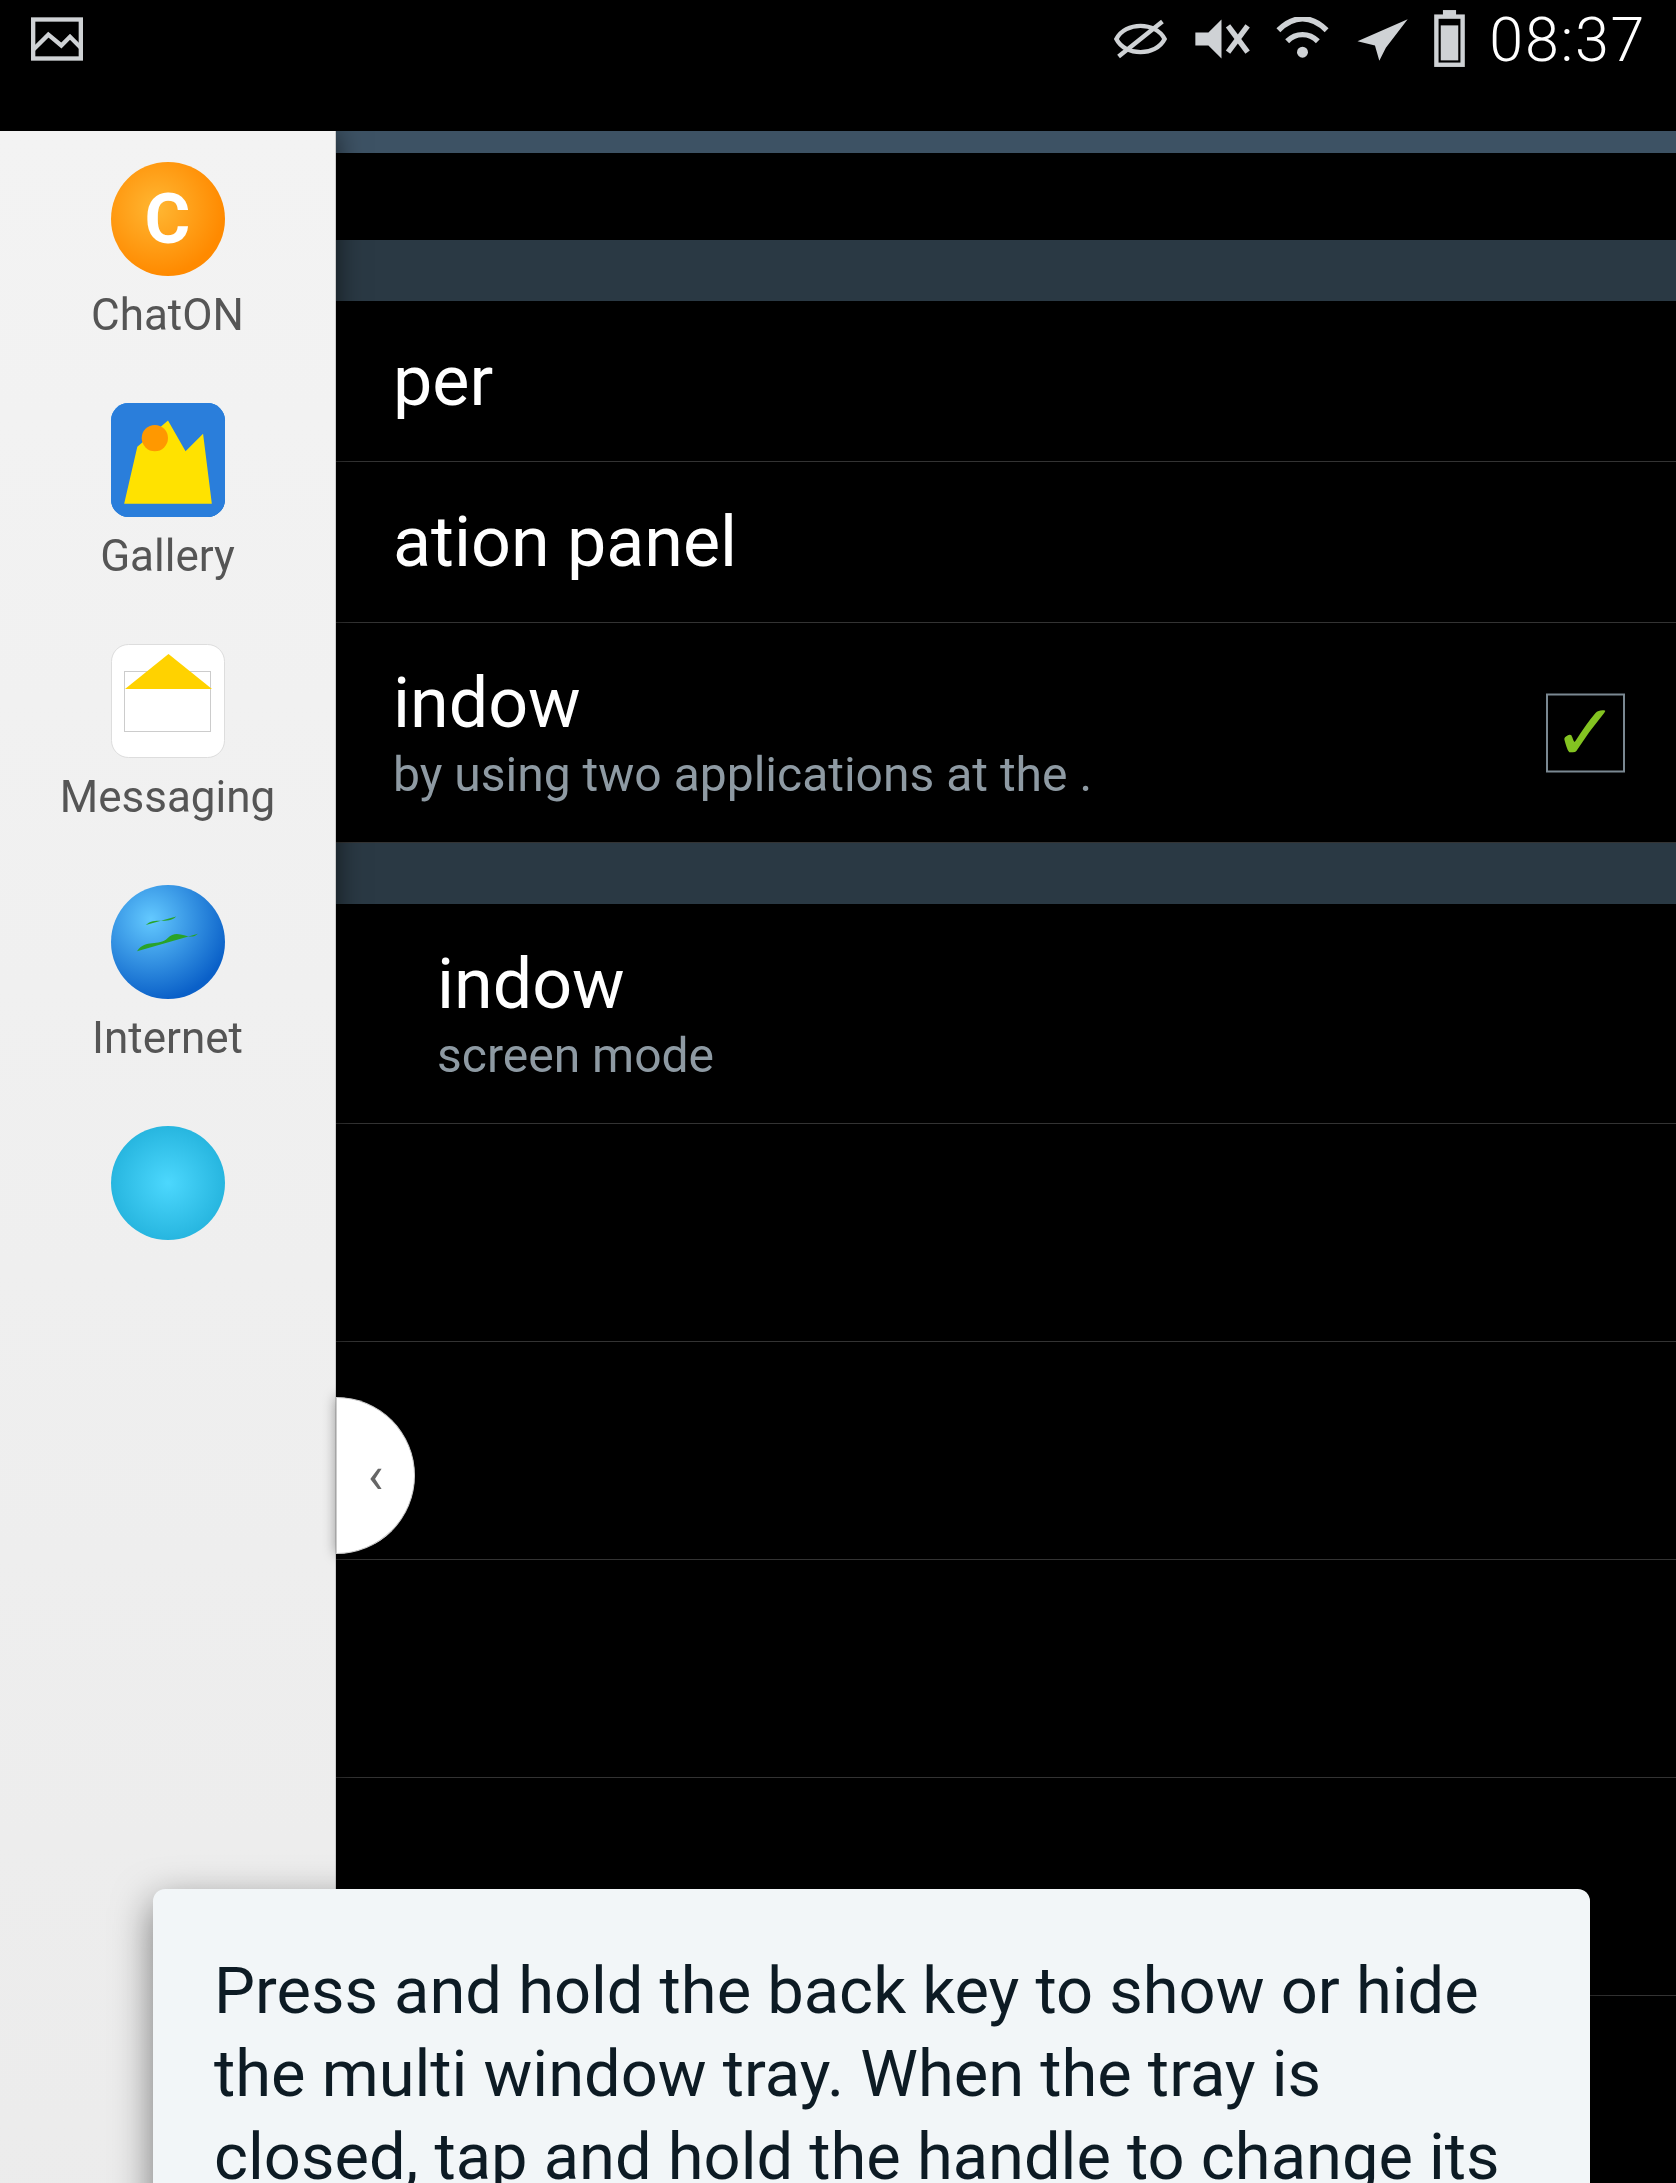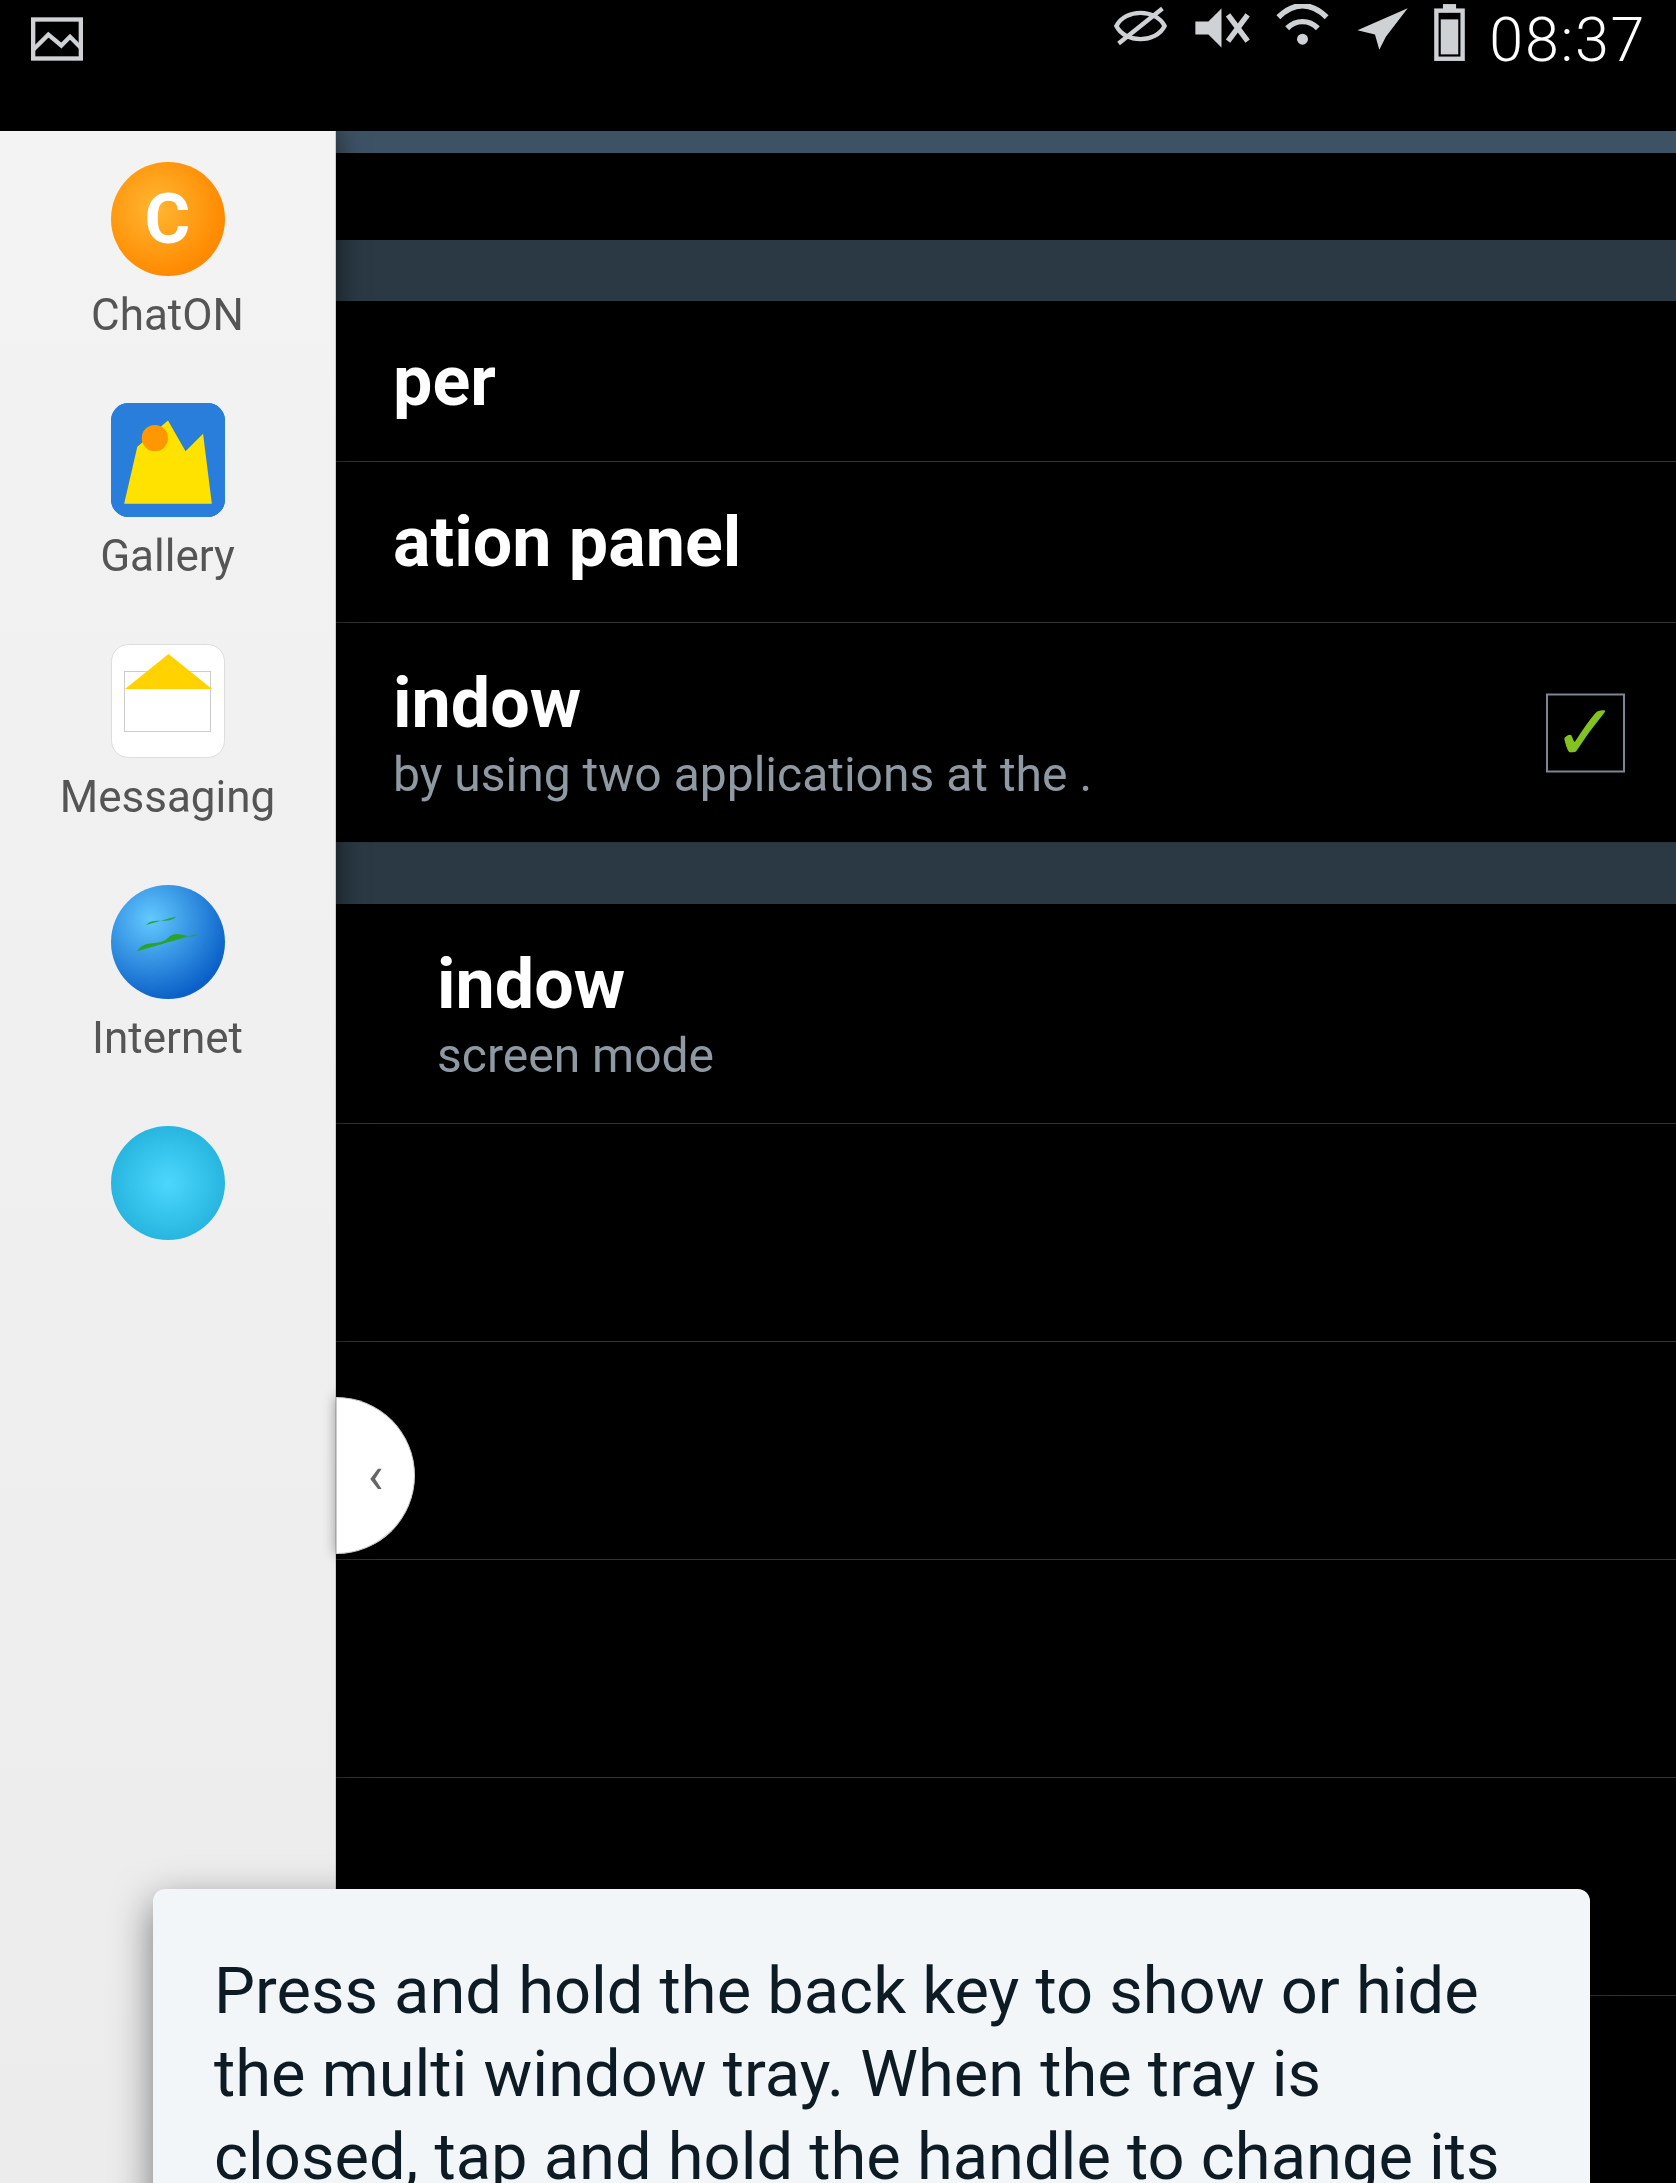--- a/index.html
+++ b/index.html
@@ -2,30 +2,30 @@
 <html style="font-size:7px"><head>
 <meta charset="utf-8">
 <style>
   * { margin: 0; padding: 0; box-sizing: border-box; }
   html, body { width: 1677px; height: 2981px; overflow: hidden; font-family: Roboto, "Helvetica Neue", Arial, sans-serif; background: #000; }
   .screen { position: relative; width: 1677px; height: 2981px; background: #000; }
 
   
   .statusbar { position: absolute; top: 0; left: 0; right: 0; height: 79px; background: #000; display: flex; align-items: center; justify-content: space-between; padding: 0 31px; }
   .status-left { display: flex; align-items: center; gap: 17.5px; }
-  .status-right { display: flex; align-items: flex-start; gap: 22px; }
+  .status-right { display: flex; align-items: center; gap: 22px; }
   .status-icon { color: #cfd2d5; }
   .status-time { color: #fff; font-size: 61px; font-weight: 300; letter-spacing: 1.7px; }
 
   
   .settings { position: absolute; top: 153px; left: 0; right: 0; bottom: 0; background: #000; }
   .settings-header { position: absolute; top:131px; left: 0; right: 0; height: 109px; background: #3d5264; display:flex; align-items:center; padding-left: 393px; color:#fff; font-size: 70px; font-weight: 300; }
   .section-band { background:#2a3944; height: 61px; }
   .row { border-bottom: 0.9px solid #333; padding: 39px 0 39px 393px; color:#fff; position:relative; }
-  .row-title { font-size: 70px; font-weight:700; }
+  .row-title { font-size: 70px; font-weight:400; }
   .row-sub { font-size: 48px; color:#8e9aa3; margin-top: 2px; max-width: 1048px; }
   .checkbox { position:absolute; right: 52px; top: 50%; transform: translateY(-50%); width: 79px; height: 79px; border: 2.6px solid #7a8892; display:flex; align-items:center; justify-content:center; }
   .checkmark { color:#83c321; font-size: 79px; line-height: 0; }
 
   
   .tray { position:absolute; top:131px; left:0; bottom:0; width: 336px; background: linear-gradient(#f3f3f3,#e9e9e9); box-shadow: 0 0 26px rgba(0,0,0,.6); border-right: 0.9px solid #ccc; }
   .tray-item { display:flex; flex-direction:column; align-items:center; gap: 13px; padding: 31px 0; }
   .tray-icon { width: 114px; height: 114px; border-radius: 17.5px; display:flex; align-items:center; justify-content:center; }
   .tray-label { font-size: 44px; color:#555; }
   .tray-handle { position:absolute; left: 336px; top: 1397px; width: 79px; height: 157px; background:#fff; border-radius: 0 79px 79px 0; border:0.9px solid #ccc; display:flex; align-items:center; justify-content:center; box-shadow: 0 0 13px rgba(0,0,0,.4); }

